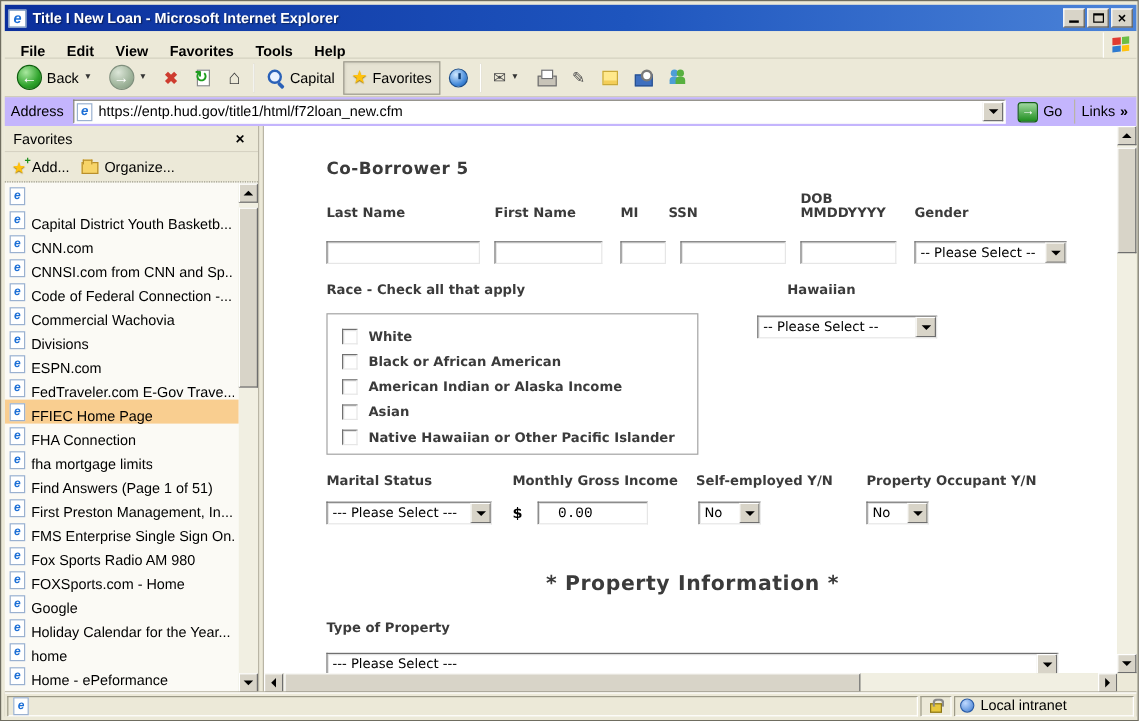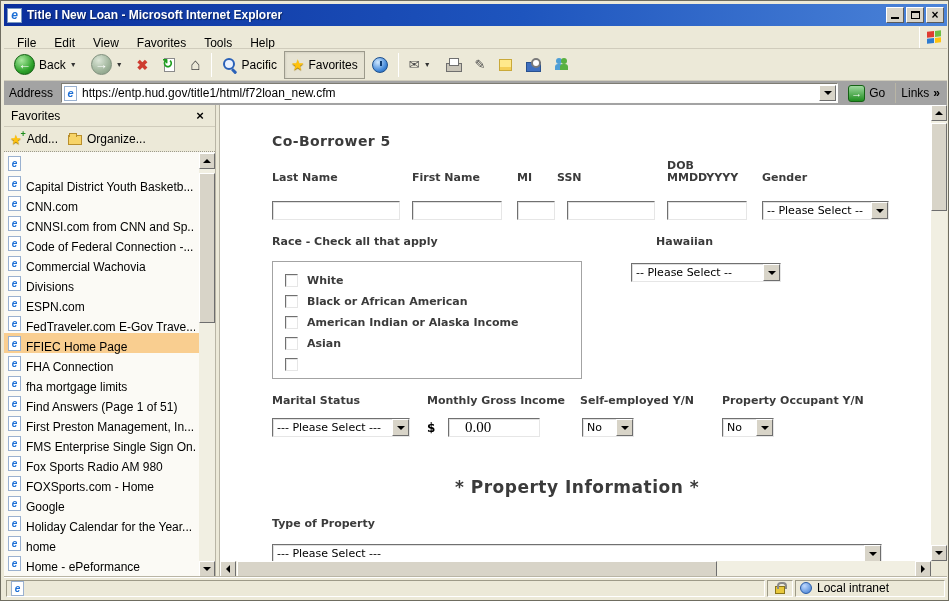--- a/index.html
+++ b/index.html
@@ -11,21 +11,21 @@
     background:linear-gradient(90deg,#0B2F9C 0%,#1E55BE 55%,#4B83D8 100%);}
   .title-ico{width:15px;height:15px;background:#fff;border:1px solid #7A99C0;color:#1C6FD6;font-weight:bold;font-style:italic;font-size:12px;display:flex;align-items:center;justify-content:center;margin-right:5px;flex:0 0 auto;}
   .title-text{flex:1;font-weight:bold;font-size:12px;text-shadow:1px 1px 1px rgba(0,0,0,.45);white-space:nowrap;overflow:hidden;}
   .title-btns{display:flex;gap:2px;}
   .tbtn{width:18px;height:16px;background:#D8D4C8;border:1px solid;border-color:#FFFFFF #5A5A5A #5A5A5A #FFFFFF;display:flex;align-items:center;justify-content:center;font-size:12px;font-weight:bold;color:#000;line-height:1;}
   .glyph-min{width:8px;border-bottom:2px solid #000;align-self:flex-end;margin:0 auto 3px;}
   .glyph-max{width:9px;height:8px;border:1px solid #000;border-top:2px solid #000;}
 
   
   .menubar{position:absolute;left:3px;top:25px;width:943px;height:23px;display:flex;align-items:center;padding-left:4px;border-bottom:1px solid #D0CCBC;background:#ECE9D8;}
-  .menu-item{padding:16px 9px 4px;cursor:default;}
+  .menu-item{padding:16px 9px 4px;cursor:default;font-weight:bold;}
   .win-flag{margin-left:auto;width:28px;height:21px;border-left:1px solid #fff;display:grid;place-items:center;background:#ECE9D8;}
   .flag{width:14px;height:12px;display:grid;grid-template-columns:1fr 1fr;grid-template-rows:1fr 1fr;gap:1px;transform:skewY(-6deg);}
   .flag i{display:block;}
   .f-r{background:#E03C31}.f-g{background:#6CBE45}.f-b{background:#2E7BD0}.f-y{background:#FFC20E}
 
   
   .toolbar{position:absolute;left:3px;top:48px;width:943px;height:32px;display:flex;align-items:center;padding:0 3px;border-bottom:1px solid #D0CCBC;background:#ECE9D8;}
   .tb-btn{display:flex;align-items:center;gap:4px;height:28px;padding:0 6px;border:1px solid transparent;cursor:default;}
   .tb-btn.pressed{border:1px solid #9C9A8C;background:#E6E3D3;box-shadow:inset 1px 1px 2px rgba(0,0,0,.08);}
   .tb-sep{width:1px;height:24px;background:#B9B5A5;border-right:1px solid #FFF;margin:0 3px;flex:0 0 auto;}
@@ -56,21 +56,21 @@
   .ic-research::after{content:"";position:absolute;left:5px;top:0;width:6px;height:6px;border:2px solid #7A7A7A;border-radius:50%;background:#fff;}
   .ic-people{display:flex;}
   .person{position:relative;width:8px;height:13px;display:inline-block;}
   .person + .person{margin-left:-3px;}
   .person::before{content:"";position:absolute;left:1px;top:0;width:6px;height:6px;border-radius:50%;}
   .person::after{content:"";position:absolute;left:0;top:6px;width:8px;height:6px;border-radius:3px 3px 0 0;}
   .person.blue::before,.person.blue::after{background:#4E9ED6;}
   .person.green::before,.person.green::after{background:#58B040;}
 
   
-  .addressbar{position:absolute;left:3px;top:80px;width:943px;height:24px;display:flex;align-items:center;padding:1px 2px;gap:5px;background:#a3a3a3;}
+  .addressbar{position:absolute;left:3px;top:80px;width:943px;height:24px;display:flex;align-items:center;padding:1px 2px;gap:5px;background:#c4b5fd;}
   .addr-label{padding:0 3px;}
   .addr-field{flex:1;height:20px;background:#fff;border:1px solid;border-color:#7E7C73 #FDFDFB #FDFDFB #7E7C73;display:flex;align-items:center;padding-left:2px;position:relative;}
   .addr-ico{width:13px;height:15px;background:#fff;border:1px solid #9AB1D0;color:#1C6FD6;font-weight:bold;font-style:italic;font-size:11px;display:flex;align-items:center;justify-content:center;margin-right:5px;flex:0 0 auto;}
   .addr-url{font-size:12px;white-space:nowrap;}
   .addr-drop{position:absolute;right:1px;top:1px;bottom:1px;width:17px;background:#D8D4C8;border:1px solid;border-color:#FFF #6E6E6E #6E6E6E #FFF;display:flex;align-items:center;justify-content:center;}
   .tri-down{width:0;height:0;border-left:4px solid transparent;border-right:4px solid transparent;border-top:4px solid #000;}
   .tri-up{width:0;height:0;border-left:4px solid transparent;border-right:4px solid transparent;border-bottom:4px solid #000;}
   .tri-left{width:0;height:0;border-top:4px solid transparent;border-bottom:4px solid transparent;border-right:4px solid #000;}
   .tri-right{width:0;height:0;border-top:4px solid transparent;border-bottom:4px solid transparent;border-left:4px solid #000;}
   .go-btn{display:flex;align-items:center;gap:4px;padding:0 5px;height:22px;cursor:default;}
@@ -118,21 +118,21 @@
   .vscroll .sb-thumb{right:0;top:18px;width:16px;height:88px;}
   .hscroll{position:absolute;left:0;right:16px;bottom:0;height:16px;}
   .hscroll .sb-leftb{left:0;top:0;}
   .hscroll .sb-rightb{right:0;top:0;}
   .hscroll .sb-thumb{top:0;left:17px;width:480px;height:16px;}
   .sb-corner{position:absolute;right:0;bottom:0;width:16px;height:16px;background:#ECE9D8;}
 
   
   .cob-title{position:absolute;left:52px;top:28px;font-size:14px;font-weight:bold;letter-spacing:.4px;}
   .flabel{position:absolute;font-size:11px;font-weight:bold;white-space:pre-line;line-height:12px;}
-  .ftext{position:absolute;height:19px;background:#fff;border:1px solid;border-color:#707070 #E6E6E6 #E6E6E6 #707070;box-shadow:inset 1px 1px 0 rgba(0,0,0,.12);font-family:Liberation Serif, serif;font-size:15px;padding:0 3px;color:#000;}
+  .ftext{position:absolute;height:19px;background:#fff;border:1px solid;border-color:#707070 #E6E6E6 #E6E6E6 #707070;box-shadow:inset 1px 1px 0 rgba(0,0,0,.12);font-family:Liberation Mono, monospace;font-size:12px;padding:0 3px;color:#000;}
   .xpsel{position:absolute;height:19px;background:#fff;border:1px solid;border-color:#707070 #E6E6E6 #E6E6E6 #707070;box-shadow:inset 1px 1px 0 rgba(0,0,0,.12);display:flex;align-items:center;padding:0 20px 0 4px;font-size:11px;color:#000;white-space:nowrap;overflow:hidden;}
   .xpsel .arrow{position:absolute;right:0;top:0;bottom:0;width:17px;background:#D8D4C8;border:1px solid;border-color:#FFF #6E6E6E #6E6E6E #FFF;display:flex;align-items:center;justify-content:center;}
   .race-box{position:absolute;left:52px;top:156px;width:310px;height:118px;border:1px solid #A3A3A3;padding:8px 0 0 12px;}
   .crow{display:flex;align-items:center;gap:9px;height:21px;}
   .cbx{appearance:none;-webkit-appearance:none;width:13px;height:13px;background:#fff;border:1px solid;border-color:#707070 #E6E6E6 #E6E6E6 #707070;box-shadow:inset 1px 1px 0 rgba(0,0,0,.1);}
   .crow .flabel-inline{font-size:11px;font-weight:bold;}
   .currency{position:absolute;left:207px;top:316px;font-size:12px;font-weight:bold;color:#000;}
   .prop-title{position:absolute;left:52px;top:372px;width:610px;text-align:center;font-size:17px;font-weight:bold;letter-spacing:.5px;}
 
   
@@ -200,21 +200,21 @@
           <span class="pg"></span>
           <span class="rr">↻</span>
         </span>
     </span>
     <span class="tb-btn">
       <span class="ic-home">⌂</span>
     </span>
     <span class="tb-sep"></span>
     <span class="tb-btn">
       <span class="ic-mag"></span>
-      <span class="tb-label">Pacific</span>
+      <span class="tb-label">Capital</span>
     </span>
     <span class="tb-btn pressed">
       <span class="ic-star">★</span>
       <span class="tb-label">Favorites</span>
     </span>
     <span class="tb-btn">
       <span class="ic-hist"></span>
     </span>
     <span class="tb-sep"></span>
     <span class="tb-btn">
@@ -417,20 +417,21 @@
             <div class="crow">
               <input type="checkbox" class="cbx" style="">
               <span class="flabel-inline">American Indian or Alaska Income</span>
             </div>
             <div class="crow">
               <input type="checkbox" class="cbx" style="">
               <span class="flabel-inline">Asian</span>
             </div>
             <div class="crow">
               <input type="checkbox" class="cbx" style="">
+              <span class="flabel-inline">Native Hawaiian or Other Pacific Islander</span>
             </div>
         </div>
 
         <div class="xpsel" style="left:411px;top:158px;width:150px;">
           <span>-- Please Select --</span>
           <span class="arrow">
               <span class="tri-down"></span>
             </span>
         </div>
 

